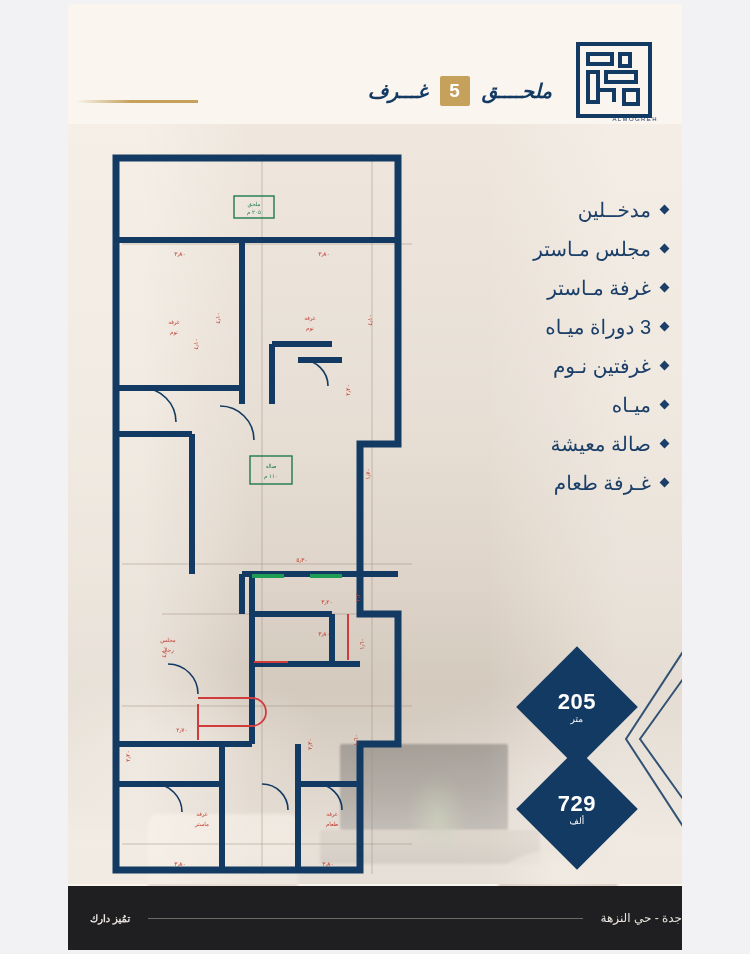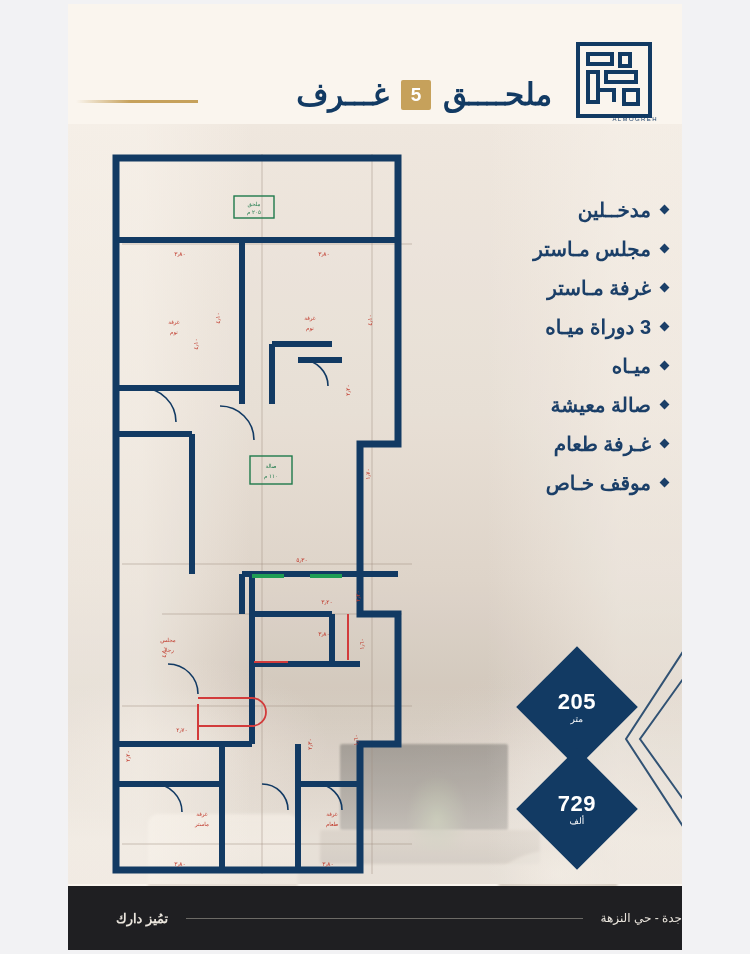--- a/index.html
+++ b/index.html
@@ -77,23 +77,24 @@
   .logo-caption {
     position: absolute; right: 24px; top: 112px;
     font-size: 6px; letter-spacing: 1.4px; color: #1b3f68;
   }
   .title-row {
     position: absolute; right: 130px; top: 72px;
     display: flex; align-items: center; gap: 12px;
     direction: rtl;
   }
   .title-text {
-    font-size: 31px; font-weight: bold; color: #123a63;
+    font-size: 20px; font-weight: bold; color: #123a63;
     letter-spacing: 3px;
     white-space: nowrap;
+    font-style: italic;
   }
   .rooms-badge {
     display: inline-flex; align-items: center; justify-content: center;
     width: 30px; height: 30px;
     background: #c6a15b; color: #fff;
     font-size: 19px; font-weight: bold;
     border-radius: 2px;
   }
   .title-rule {
     position: absolute; left: 8px; top: 96px; width: 122px; height: 3px;
@@ -107,21 +108,21 @@
   }
   .feature {
     display: flex; align-items: center; justify-content: flex-start;
     gap: 10px; height: 39px;
   }
   .feature .dot {
     width: 7px; height: 7px; background: #1b3f68;
     transform: rotate(45deg); flex: 0 0 auto;
   }
   .feature .label {
-    font-size: 20px; font-weight: bold; color: #1b3f68;
+    font-size: 20px; font-weight: normal; color: #1b3f68;
     letter-spacing: 2px; white-space: nowrap;
   }
 
   
   .diamond {
     position: absolute; width: 86px; height: 86px;
     background: #123a63; transform: rotate(45deg);
     display: flex; align-items: center; justify-content: center;
   }
   .diamond .inner {
@@ -147,22 +148,22 @@
     position: absolute; left: 0; bottom: 0; width: 614px; height: 64px;
     background: #1f1f22;
     display: flex; align-items: center; direction: rtl;
   }
   .footer .loc {
     color: #e9e4dc; font-size: 12px; letter-spacing: 1px;
     white-space: nowrap;
   }
   .footer .rule { flex: 1; height: 1px; background: #6c6a66; margin: 0 18px; }
   .footer .slogan {
-    color: #e9e4dc; font-size: 13px; font-weight: bold; letter-spacing: 1px;
-    margin-left: 48px; white-space: nowrap;
+    color: #e9e4dc; font-size: 10px; font-weight: bold; letter-spacing: 1px;
+    margin-left: 22px; white-space: nowrap;
   }
 
   
   .dim { font-size: 6px; fill: #c0392b; font-family: "Liberation Sans", sans-serif; }
   .roomlbl { font-size: 5.5px; fill: #c0392b; }
   .grn { font-size: 5.5px; fill: #1e7a4b; }
 </style>
 </head>
 <body>
 
@@ -213,33 +214,33 @@
       <div class="feature">
         <span class="dot"></span>
         <span class="label">غرفة مـاستر</span>
       </div>
       <div class="feature">
         <span class="dot"></span>
         <span class="label">3 دوراة ميـاه</span>
       </div>
       <div class="feature">
         <span class="dot"></span>
+        <span class="label">غرفتين نـوم</span>
+      </div>
+      <div class="feature">
+        <span class="dot"></span>
         <span class="label">ميـاه</span>
       </div>
       <div class="feature">
         <span class="dot"></span>
         <span class="label">صالة معيشة</span>
       </div>
       <div class="feature">
         <span class="dot"></span>
         <span class="label">غـرفة طعام</span>
-      </div>
-      <div class="feature">
-        <span class="dot"></span>
-        <span class="label">موقف خـاص</span>
       </div>
     </div>
 
     <div class="chevron">
       <svg width="130" height="190" viewBox="0 0 130 190">
         <g fill="none" stroke="#123a63" stroke-width="2">
           <path d="M120 0 L58 95 L120 190"></path>
           <path d="M130 14 L72 95 L130 176"></path>
         </g>
       </svg>

